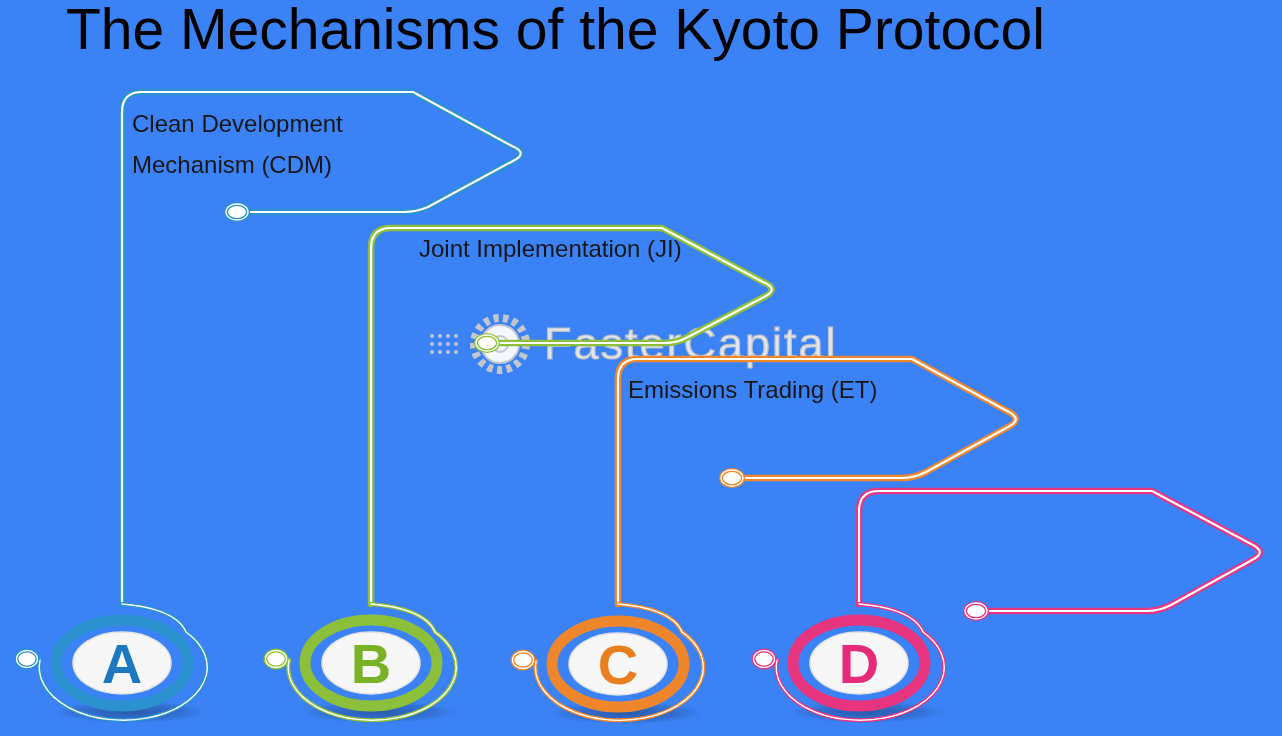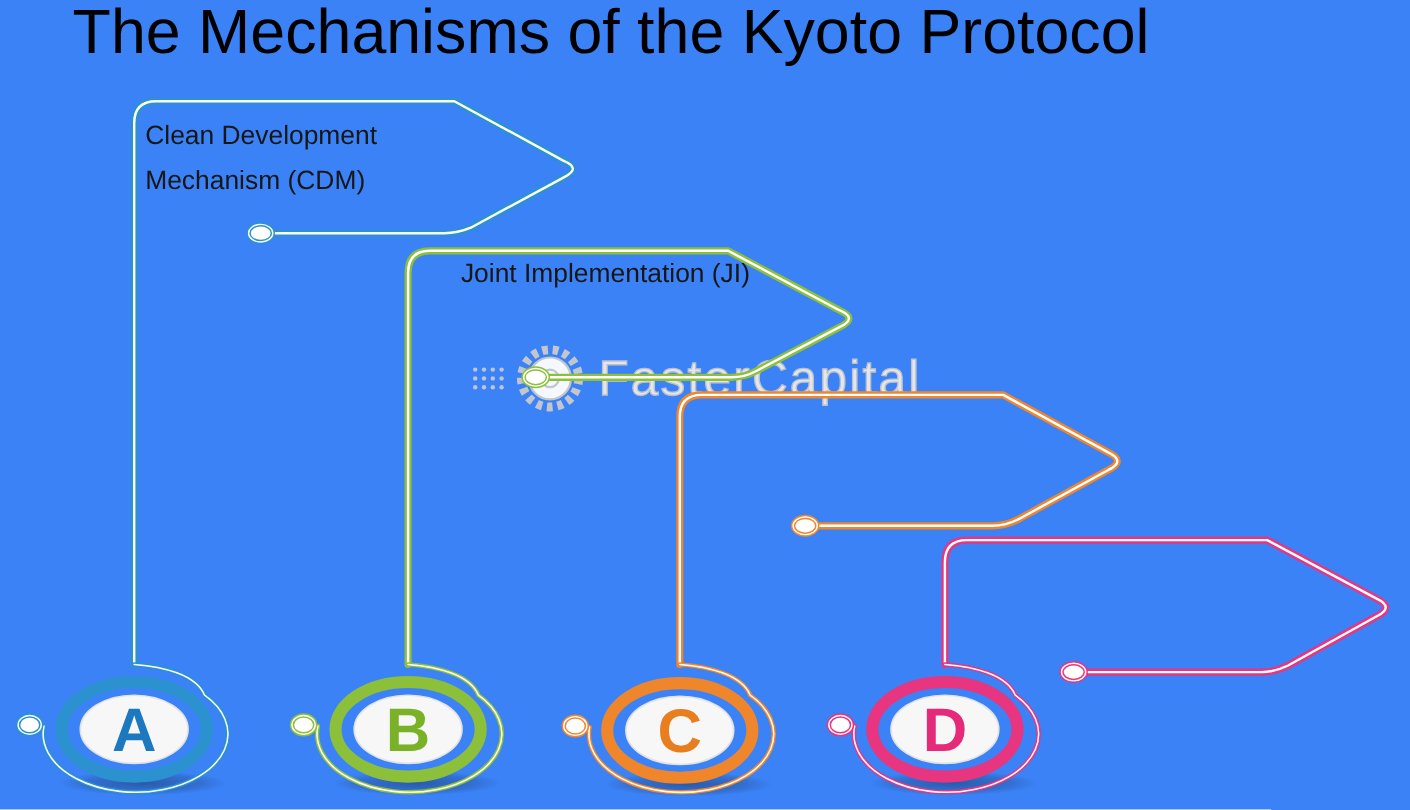--- a/index.html
+++ b/index.html
@@ -125,14 +125,15 @@
       <ellipse class="ring-w" cx="764" cy="659" rx="10.5" ry="8.5"></ellipse>
       <ellipse class="node-ring" cx="859" cy="663" rx="66" ry="43" stroke="#e7357f"></ellipse>
       <ellipse class="node-inner" cx="859" cy="663" rx="49" ry="31"></ellipse>
       <text class="node-letter" x="859" y="683" fill="#e42a78">D</text>
     </g>
   </svg>
 
   <div class="label label-cdm">Clean Development
 Mechanism (CDM)</div>
   <div class="label label-ji">Joint Implementation (JI)</div>
+  <div class="label label-et">Emissions Trading (ET)</div>
 
 </div>
 
 </body></html>

